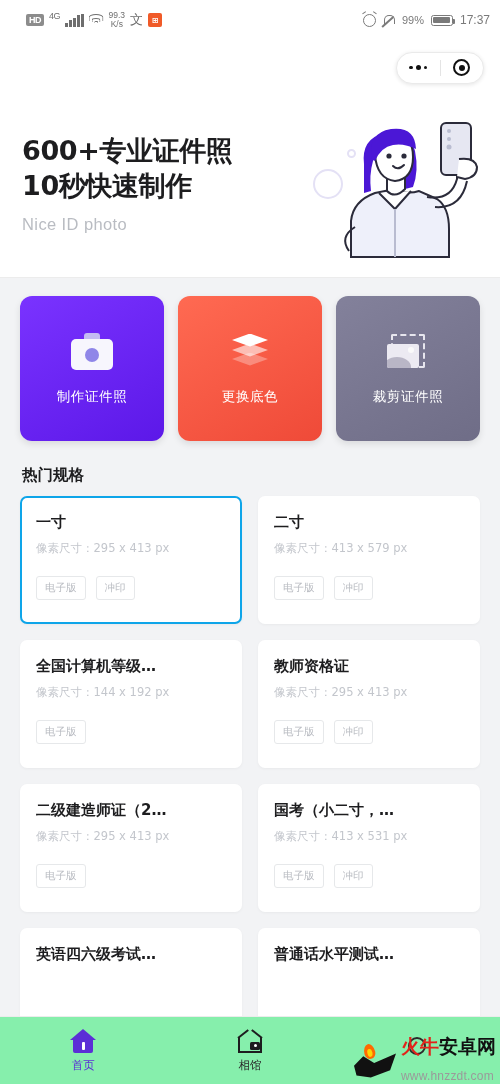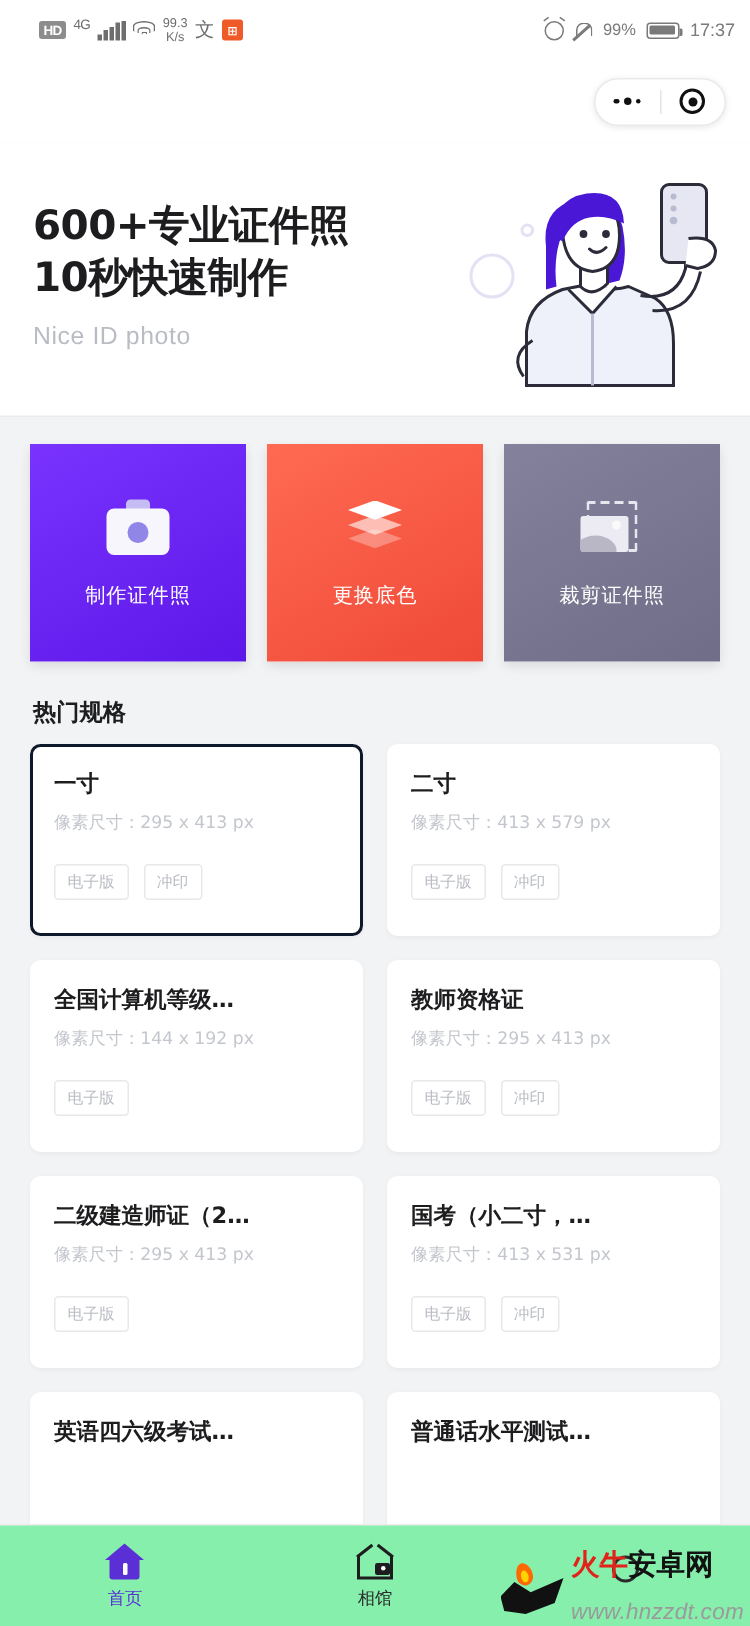--- a/index.html
+++ b/index.html
@@ -94,21 +94,21 @@
   .bsub{
     font-size:16.5px; color:#b9bcc2; margin-top:12px; letter-spacing:.4px;
     font-family:"Liberation Sans",sans-serif;
   }
   .banner-art{ width:185px; height:150px; position:relative; flex:0 0 auto; margin-right:6px;}
   .b-blob{position:absolute;border-radius:50%;background:#f0eefb;}
 
   
   .actions{display:flex;gap:14px;padding:18px 20px 6px 20px;}
   .act{
-    flex:1;height:145px;border-radius:0;
+    flex:1;height:145px;border-radius:12px;
     display:flex;flex-direction:column;align-items:center;justify-content:center;
     box-shadow:0 3px 7px rgba(0,0,0,.10); position:relative; cursor:pointer;
   }
   .act-label{
     color:#fff;font-size:13.5px;margin-top:16px;letter-spacing:.6px;
     font-family:"DejaVu Sans",sans-serif;
   }
   .act-icon{width:48px;height:40px;position:relative;}
 
   
@@ -131,21 +131,21 @@
   
   .sec-title{
     font-size:15.5px;font-weight:bold;color:#1d1d1f;padding:18px 8px 10px 22px;
     font-family:"DejaVu Sans",sans-serif;
   }
   .grid{display:grid;grid-template-columns:1fr 1fr;gap:16px;padding:0 20px;}
   .spec{
     background:#fff;border-radius:7px;padding:17px 16px 14px 16px;min-height:128px;
     box-shadow:0 1px 3px rgba(0,0,0,.045); cursor:pointer; position:relative;
   }
-  .spec.sel{ border:2px solid #0f172a; padding:15px 14px 12px 14px; }
+  .spec.sel{ border:2px solid #0ea5e9; padding:15px 14px 12px 14px; }
   .spec-name{
     font-size:15px;font-weight:bold;color:#1d1d1f;
     white-space:nowrap;overflow:hidden;text-overflow:ellipsis;
     font-family:"DejaVu Sans",sans-serif;
   }
   .spec-size{ font-size:11.5px;color:#c3c6cc;margin-top:9px;white-space:nowrap;
     font-family:"DejaVu Sans",sans-serif;}
   .tags{display:flex;gap:10px;margin-top:20px;}
   .tag{
     border:1px solid #e6e8ea;border-radius:3px;padding:4px 8px;
@@ -187,22 +187,22 @@
   .wm-body{position:absolute;left:2px;top:12px;width:42px;height:26px;background:#111;
     clip-path:polygon(0 55%,22% 18%,48% 44%,100% 8%,86% 72%,40% 100%,6% 92%);}
   .wm-flame{position:absolute;left:12px;top:4px;width:11px;height:15px;background:#ff6a00;
     border-radius:50% 50% 50% 50%/60% 60% 40% 40%;transform:rotate(-14deg);}
   .wm-flame::after{content:"";position:absolute;left:3px;top:5px;width:5px;height:8px;
     background:#ffd400;border-radius:50%;}
   .wm-txt{display:flex;flex-direction:column;line-height:1;}
   .wm-cn{font-size:19px;font-weight:bold;font-family:"DejaVu Sans",sans-serif;}
   .wm-cn .r{color:#e2231a;}
   .wm-cn .b{color:#111;text-align:center;}
-  .wm-url{font-size:15px;color:#9a9a9a;letter-spacing:.2px;margin-top:14px;
-    font-family:"Liberation Sans",sans-serif;font-style:italic;}
+  .wm-url{font-size:12px;color:#9a9a9a;letter-spacing:.2px;margin-top:14px;
+    font-family:"Liberation Sans",sans-serif;}
 </style>
 </head>
 <body>
 
 <div class="statusbar">
   <div class="sb-left">
     <span class="hd-badge">HD</span>
     <span class="g4">4G</span>
     <span class="bars">
         <i></i>

